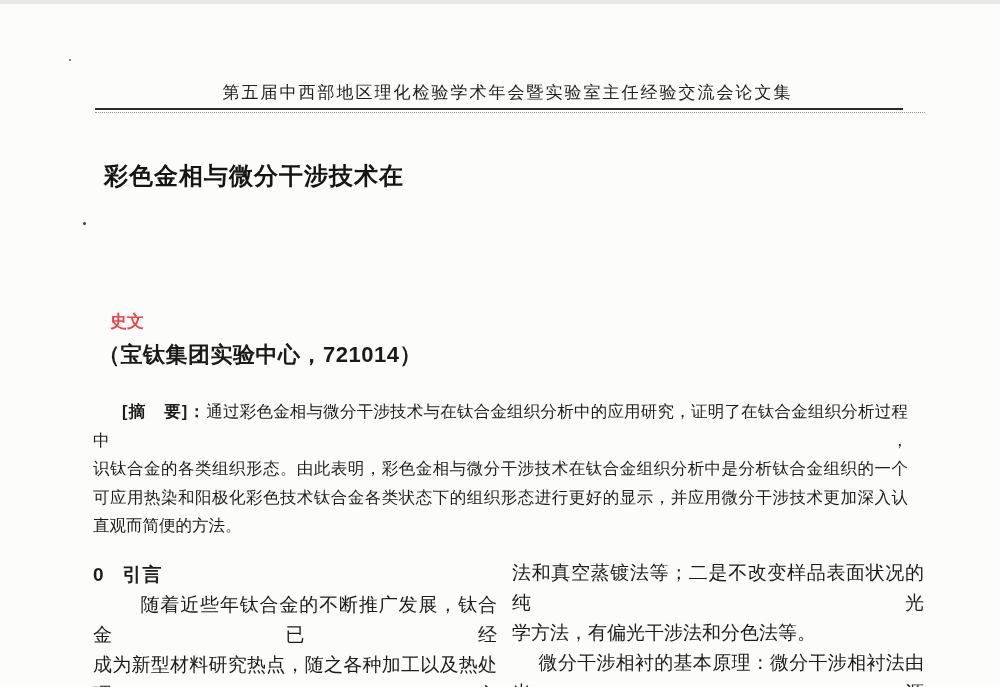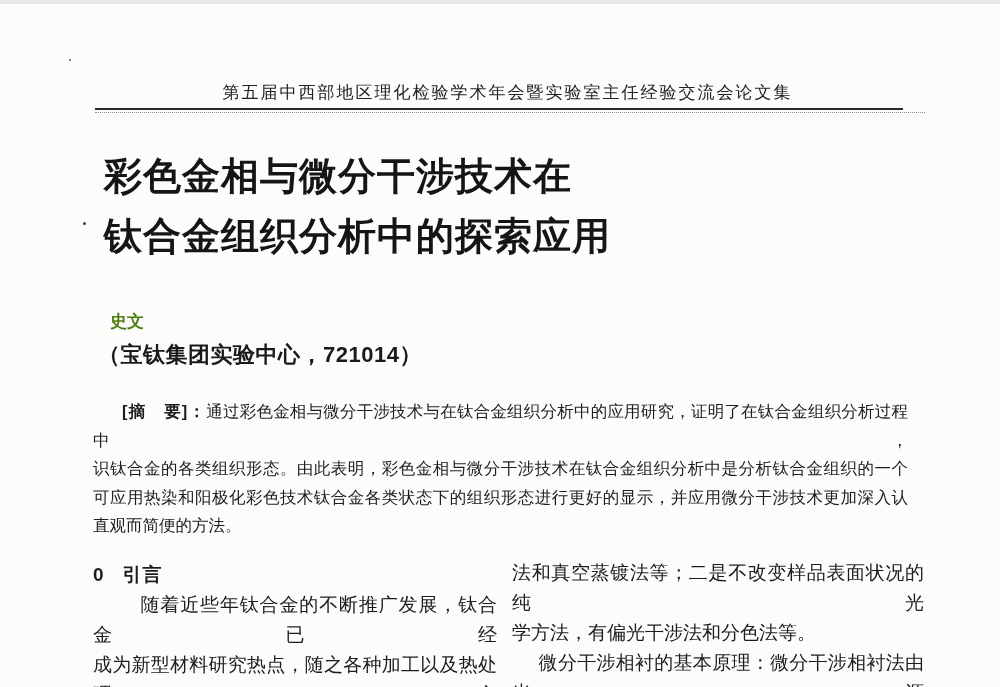--- a/index.html
+++ b/index.html
@@ -11,26 +11,26 @@
   
   .journal-header{
     position:absolute;top:77px;left:95px;width:825px;
     font-size:17px;letter-spacing:2px;text-align:center;color:#222;
   }
   .rule-solid{position:absolute;top:104px;left:95px;width:808px;height:2px;background:#2a2a2a;}
   .rule-dotted{position:absolute;top:108px;left:95px;width:830px;height:0;border-top:1px dotted #8f8f8f;}
   
   .paper-title{
     position:absolute;left:104px;top:142px;width:700px;
-    font-size:38px;font-weight:bold;line-height:60px;letter-spacing:1px;color:#151515;
+    font-size:24px;font-weight:bold;line-height:60px;letter-spacing:1px;color:#151515;
   }
   
   .author{
     position:absolute;left:110px;top:306px;font-size:17px;font-weight:bold;
-    font-family:"Liberation Sans","DejaVu Sans",sans-serif;color:#4d7c0f;
+    font-family:"Liberation Sans","DejaVu Sans",sans-serif;color:#ef4444;
   }
   .affiliation{
     position:absolute;left:98px;top:336px;font-size:22px;font-weight:bold;letter-spacing:.5px;
     font-family:"Liberation Sans","DejaVu Sans",sans-serif;color:#1a1a1a;
   }
   
   .abstract{
     position:absolute;left:93px;top:393px;width:815px;
     font-size:16.5px;line-height:28.5px;color:#1d1d1d;
   }
@@ -60,21 +60,20 @@
 
   <div class="speck speck1"></div>
   <div class="speck speck2"></div>
 
   <div class="journal-header">第五届中西部地区理化检验学术年会暨实验室主任经验交流会论文集</div>
   <div class="rule-solid"></div>
   <div class="rule-dotted"></div>
 
   <div class="paper-title">
     <div>彩色金相与微分干涉技术在</div>
-    <div>钛合金组织分析中的探索应用</div>
   </div>
 
   <div class="author">史文</div>
   <div class="affiliation">（宝钛集团实验中心，721014）</div>
 
   <div class="abstract">
     <div class="jline">
       <span class="blabel">[摘　要]：</span><span>通过彩色金相与微分干涉技术与在钛合金组织分析中的应用研究，证明了在钛合金组织分析过程中，</span>
     </div>
     <div class="jline">识钛合金的各类组织形态。由此表明，彩色金相与微分干涉技术在钛合金组织分析中是分析钛合金组织的一个</div>

